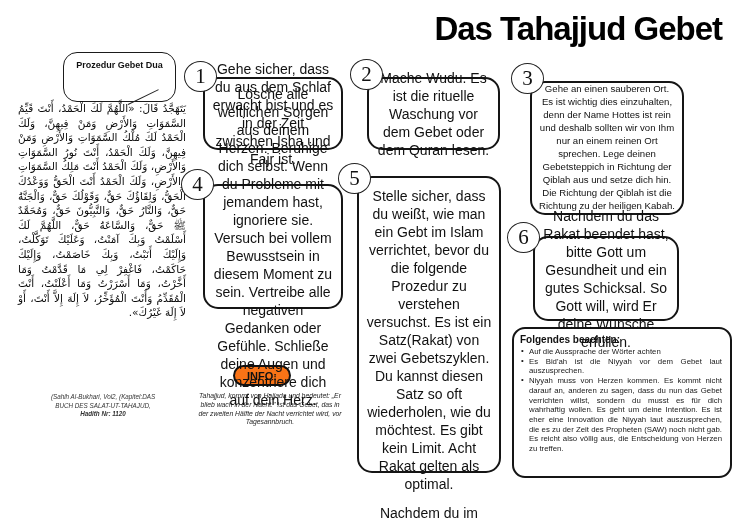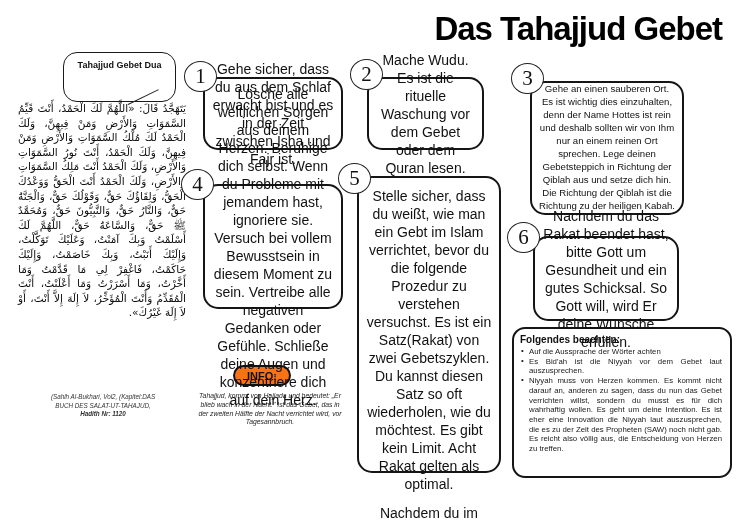--- a/index.html
+++ b/index.html
@@ -25,21 +25,21 @@
   .circle{position:absolute;width:33px;height:31px;border:1.7px solid #222;border-radius:50%;
           background:#fff;z-index:3;display:flex;align-items:center;justify-content:center;
           font-family:"Liberation Serif",serif;font-size:21px;color:#111;box-sizing:border-box;}
   .c1{left:184px;top:61px;}  .c2{left:350px;top:59px;}  .c3{left:511px;top:63px;}
   .c4{left:181px;top:169px;} .c5{left:338px;top:163px;} .c6{left:507px;top:222px;}
   
   .stepbox{position:absolute;border:2px solid #151515;border-radius:15px;background:#fff;
            box-sizing:border-box;display:flex;align-items:center;justify-content:center;
            text-align:center;font-size:14px;line-height:18px;padding:5px 7px;z-index:2;}
   .b1{left:203px;top:77px;width:140px;height:73px;}
-  .b2{left:367px;top:77px;width:117px;height:73px;}
+  .b2{left:367px;top:77px;width:133px;height:73px;}
   .b3{left:530px;top:81px;width:154px;height:134px;font-size:9.6px;line-height:12.9px;}
   .b4{left:203px;top:184px;width:140px;height:125px;}
   .b5{left:357px;top:176px;width:144px;height:297px;flex-direction:column;justify-content:flex-start;
       padding-top:9px;}
   .b5 p{margin:0 0 11px 0;}
   .b5 p.dot{margin:0 0 2px 0;}
   .b6{left:533px;top:236px;width:146px;height:85px;justify-content:flex-end;}
   
   .info-label{position:absolute;left:233px;top:365px;width:58px;height:21px;border:2px solid #111;
               border-radius:11px;box-sizing:border-box;display:flex;align-items:center;justify-content:center;
@@ -56,21 +56,21 @@
   .notes li .bullet{position:absolute;left:1px;top:-1px;}
 </style>
 </head>
 <body>
 
 <div class="page">
 
   <h1 class="title">Das Tahajjud Gebet</h1>
 
   <div class="dua-label">
-    <span>Tahajjud Gebet Dua</span>
+    <span>Prozedur Gebet Dua</span>
   </div>
   <div class="pointer"></div>
 
   <div class="arabic">يَتَهَجَّدُ قَالَ: «اللَّهُمَّ لَكَ الْحَمْدُ، أَنْتَ قَيِّمُ السَّمَوَاتِ وَالأَرْضِ وَمَنْ فِيهِنَّ، وَلَكَ الْحَمْدُ لَكَ مُلْكُ السَّمَوَاتِ وَالأَرْضِ وَمَنْ فِيهِنَّ، وَلَكَ الْحَمْدُ، أَنْتَ نُورُ السَّمَوَاتِ وَالأَرْضِ، وَلَكَ الْحَمْدُ أَنْتَ مَلِكُ السَّمَوَاتِ وَالأَرْضِ، وَلَكَ الْحَمْدُ أَنْتَ الْحَقُّ وَوَعْدُكَ الْحَقُّ، وَلِقَاؤُكَ حَقٌّ، وَقَوْلُكَ حَقٌّ، وَالْجَنَّةُ حَقٌّ، وَالنَّارُ حَقٌّ، وَالنَّبِيُّونَ حَقٌّ، وَمُحَمَّدٌ ﷺ حَقٌّ، وَالسَّاعَةُ حَقٌّ، اللَّهُمَّ لَكَ أَسْلَمْتُ وَبِكَ آمَنْتُ، وَعَلَيْكَ تَوَكَّلْتُ، وَإِلَيْكَ أَنَبْتُ، وَبِكَ خَاصَمْتُ، وَإِلَيْكَ حَاكَمْتُ، فَاغْفِرْ لِي مَا قَدَّمْتُ وَمَا أَخَّرْتُ، وَمَا أَسْرَرْتُ وَمَا أَعْلَنْتُ، أَنْتَ الْمُقَدِّمُ وَأَنْتَ الْمُؤَخِّرُ، لاَ إِلَهَ إِلاَّ أَنْتَ، أَوْ لاَ إِلَهَ غَيْرُكَ».</div>
 
   <div class="citation">
     <div>(Sahih Al-Bukhari, Vol2, (Kapitel:DAS</div>
     <div>BUCH DES SALAT-UT-TAHAJUD,</div>
     <div class="cit-b">Hadith Nr: 1120</div>
   </div>

